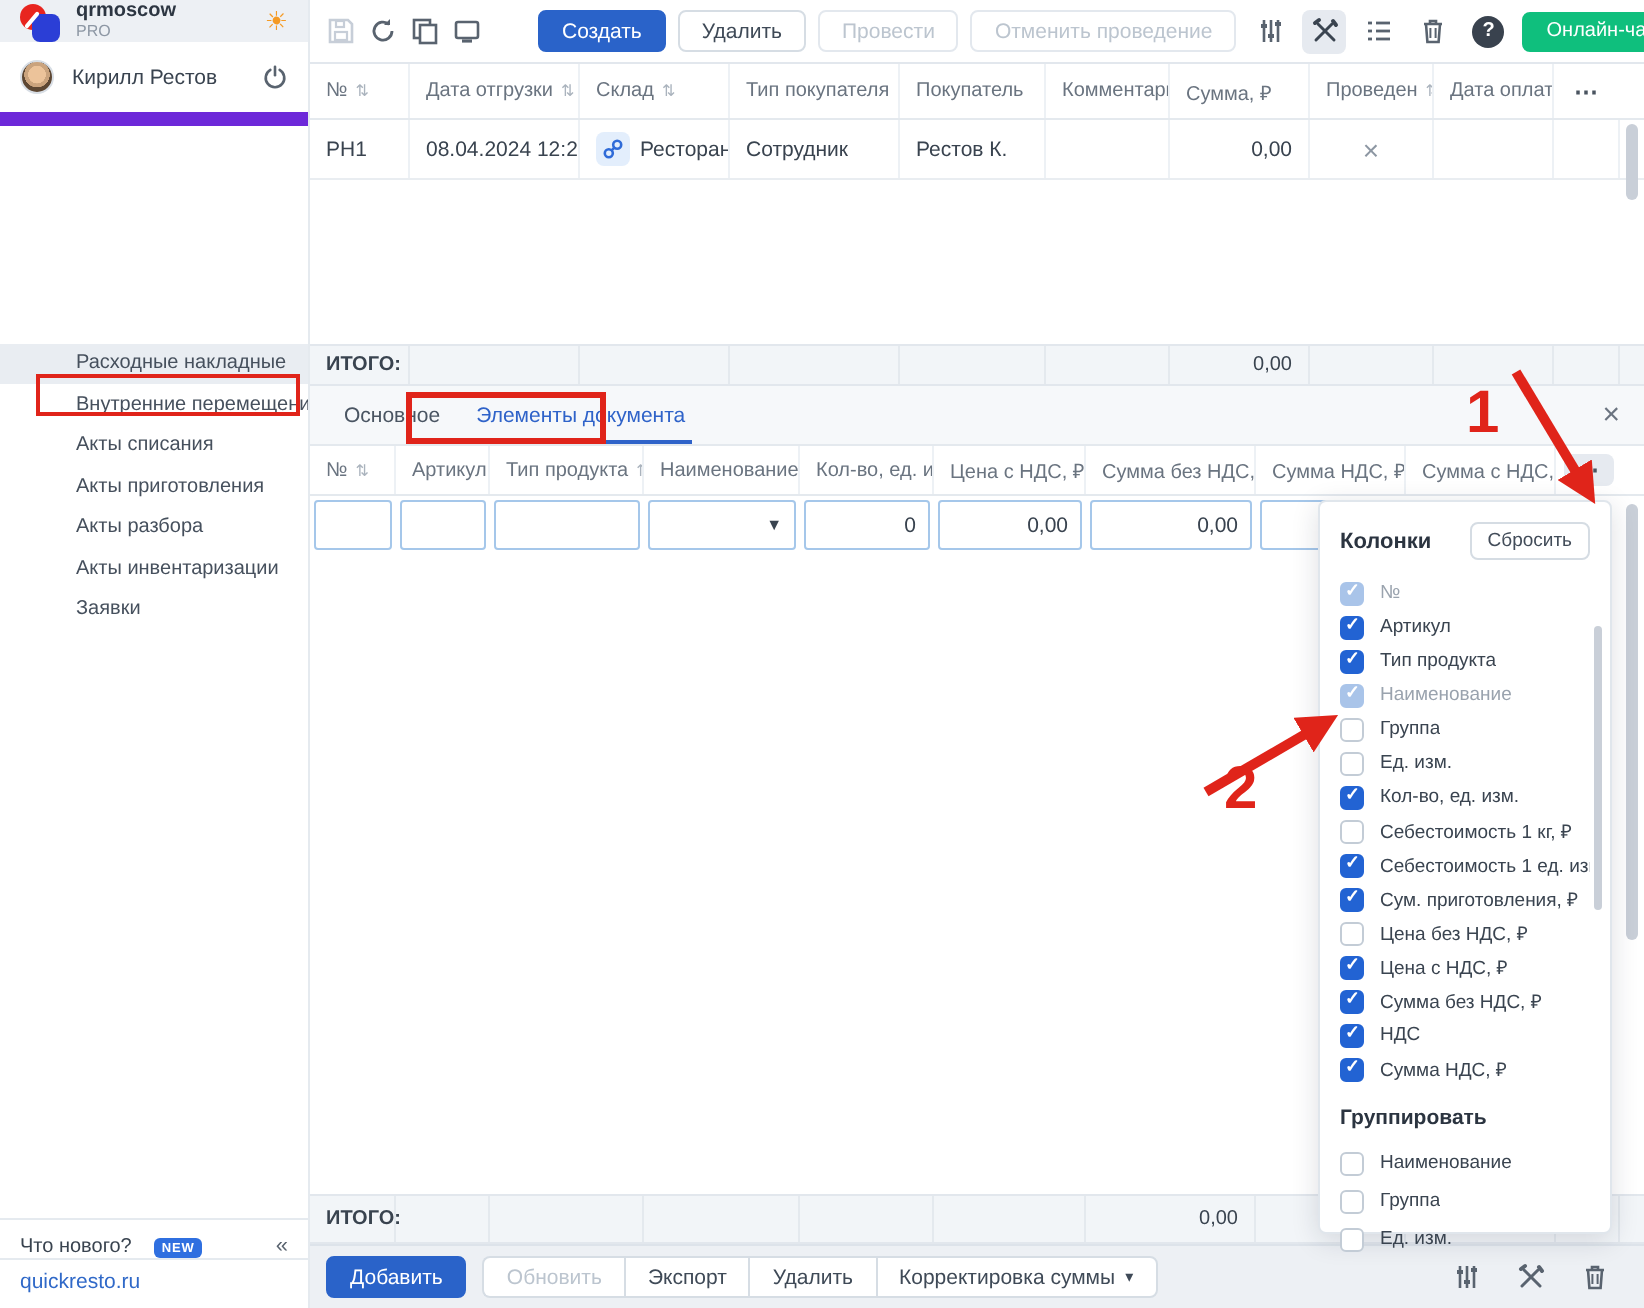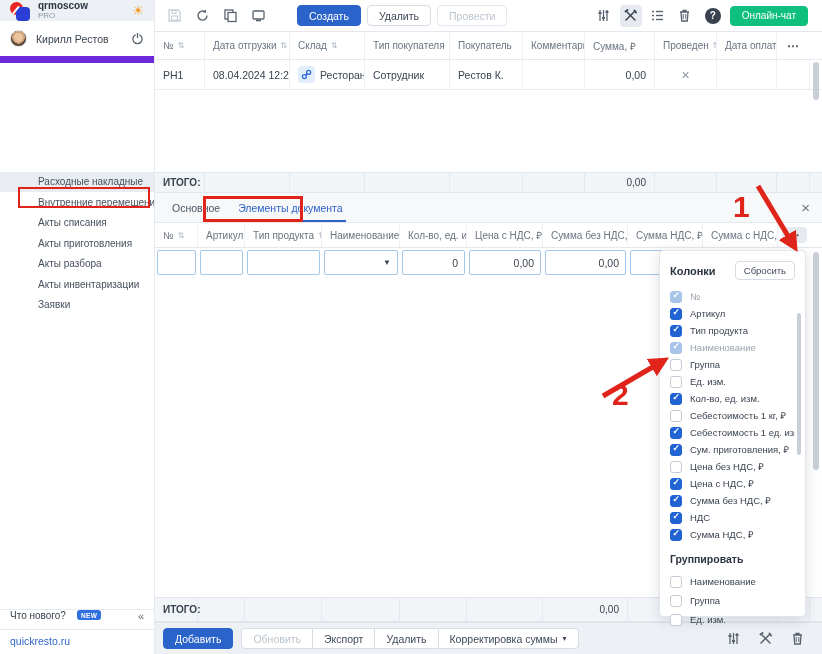--- a/index.html
+++ b/index.html
@@ -22,21 +22,21 @@
   .avatar{width:17px;height:17px;border-radius:50%;background:radial-gradient(circle at 50% 42%,#ecc39a 0 38%,#caa37d 39% 55%,#5d4733 56% 100%);border:1px solid #d8dee5;}
   .user-name{font-size:10.5px;color:#39434f;}
   .power{margin-left:auto;width:13px;height:13px;}
   .menu{flex:1;padding-top:6px;overflow:hidden;}
   .m-item{display:flex;align-items:center;height:20.5px;padding:0 10px;cursor:pointer;}
   .m-item .m-label{font-size:10.5px;color:#3d4856;white-space:nowrap;}
   .m-item.sub{padding-left:38px;}
   .m-item.sub .m-label{font-size:10px;color:#46505d;}
   .m-item.active{background:#e9edf2;}
   .side-footer{border-top:1px solid #e5eaef;}
-  .whats-new{display:flex;align-items:flex-start;height:19px;padding:0 10px;gap:11px;}
+  .whats-new{display:flex;align-items:flex-end;height:19px;padding:0 10px;gap:11px;}
   .wn-label{font-size:10px;color:#39434f;}
   .badge-new{background:#2f6fe0;color:#fff;font-size:6.5px;font-weight:bold;padding:1.5px 4px;border-radius:3px;letter-spacing:.4px;}
   .collapse{margin-left:auto;color:#59636f;font-size:11px;cursor:pointer;}
   .site-link{display:block;border-top:1px solid #e5eaef;padding:5px 10px 7px;font-size:10.5px;color:#3069c8;text-decoration:none;}
 
   
   .main{flex:1;display:flex;flex-direction:column;position:relative;width:667px;}
   .toolbar{height:32px;border-bottom:1px solid #e2e7ed;display:flex;align-items:center;padding:0 14px 0 8px;gap:6px;}
   .icon-btn{width:22px;height:22px;display:flex;align-items:center;justify-content:center;border-radius:4px;cursor:pointer;color:#59636f;}
   .icon-btn.disabled{color:#c7ced8;}
@@ -216,20 +216,21 @@
       </span>
       <span class="icon-btn">
         <svg class="ic" width="15" height="15" viewBox="0 0 15 15">
             <rect x="2" y="3" width="11" height="8" rx="1" fill="none" stroke="currentColor" stroke-width="1.3"></rect>
             <path d="M5 12.5h5" stroke="currentColor" stroke-width="1.6"></path>
           </svg>
       </span>
       <span class="btn btn-primary" style="margin-left:22px">Создать</span>
       <span class="btn btn-plain">Удалить</span>
       <span class="btn btn-disabled">Провести</span>
+      <span class="btn btn-disabled">Отменить проведение</span>
       <span class="tb-right">
         <span class="icon-btn">
           <svg class="ic" width="15" height="15" viewBox="0 0 15 15">
               <g stroke="currentColor" stroke-width="1.3">
                 <line x1="4" y1="2" x2="4" y2="13"></line>
                 <line x1="7.5" y1="2" x2="7.5" y2="13"></line>
                 <line x1="11" y1="2" x2="11" y2="13"></line>
                 <line x1="2.5" y1="5" x2="5.5" y2="5" stroke-width="2"></line>
                 <line x1="6" y1="10" x2="9" y2="10" stroke-width="2"></line>
                 <line x1="9.5" y1="4" x2="12.5" y2="4" stroke-width="2"></line>

